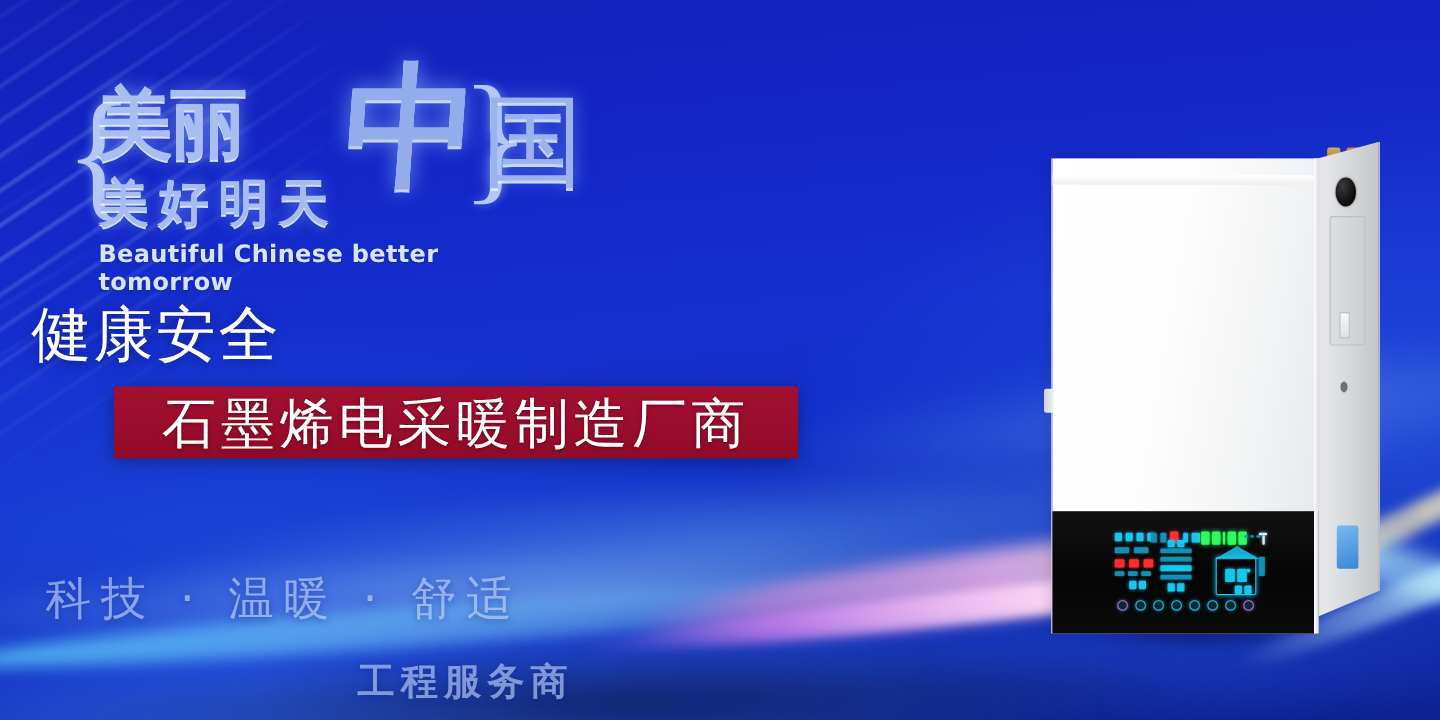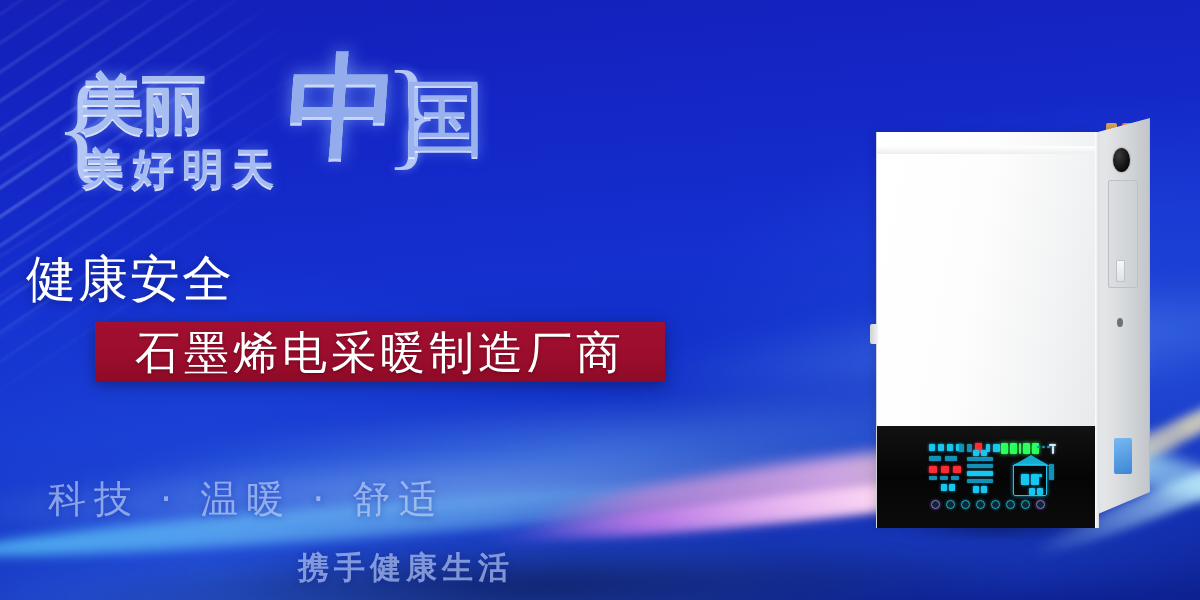--- a/index.html
+++ b/index.html
@@ -191,21 +191,21 @@
     box-shadow:0 3px 14px rgba(0,0,0,.35);
   }
   #redbar span {
     font-size:45px; line-height:1; color:#ffffff; font-weight:400; letter-spacing:4px;
     font-family:"DejaVu Sans","Liberation Sans",sans-serif;
     text-shadow:0 1px 3px rgba(60,0,15,.55);
   }
 
   
   #tagline1 {
-    position:absolute; left:48px; top:474px;
+    position:absolute; left:38px; top:474px;
     font-size:38px; letter-spacing:8px; font-weight:400;
     color:rgba(206,224,255,.60);
     font-family:"DejaVu Sans","Liberation Sans",sans-serif;
     text-shadow:0 1px 6px rgba(20,45,160,.5);
   }
   #tagline2 {
     position:absolute; left:298px; top:547px;
     font-size:31px; letter-spacing:5px; font-weight:700;
     color:rgba(195,215,255,.62);
     font-family:"DejaVu Sans","Liberation Sans",sans-serif;
@@ -349,32 +349,33 @@
   <div class="fx cyanray3"></div>
   <div class="fx goldray"></div>
 
   <div id="logo">
     <div class="brace brace-l">{</div>
     <div class="brace brace-r">{</div>
     <div class="logo-top">美丽</div>
     <div class="logo-zhong">中</div>
     <div class="logo-guo">国</div>
     <div class="logo-sub">美好明天</div>
+    <div class="logo-en">Beautiful Chinese better tomorrow</div>
   </div>
 
   <div id="headline">
     <span class="hl-a">健康安全</span>
   </div>
 
   <div id="redbar">
     <span>石墨烯电采暖制造厂商</span>
   </div>
 
   <div id="tagline1">科技 · 温暖 · 舒适</div>
-  <div id="tagline2">携手健康生活</div>
+  <div id="tagline2">工程服务商</div>
 
   <div id="product">
     <div class="pf-glow"></div>
     <div class="pf-shadow"></div>
 
     <div class="pf-nub nub-a"></div>
     <div class="pf-nub nub-b"></div>
 
     <div class="pf-side"></div>
     <div class="pf-oval"></div>

